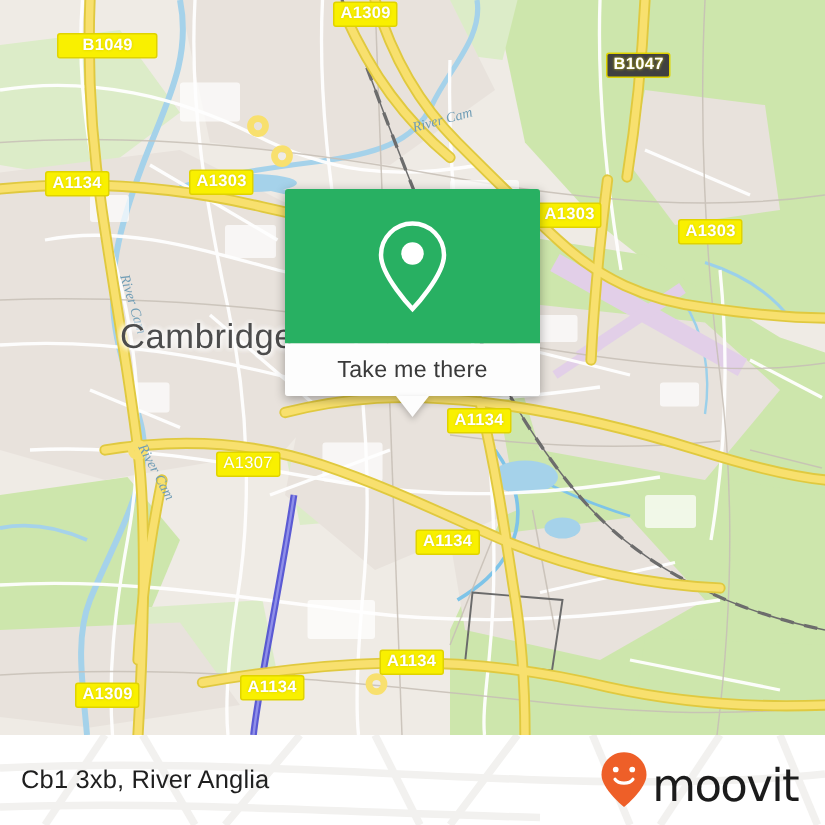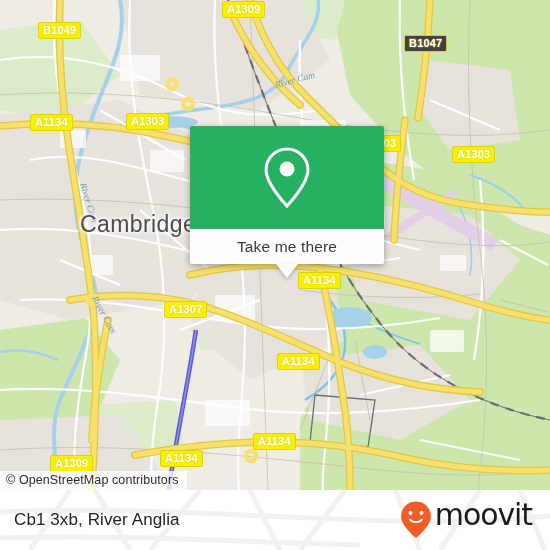--- a/index.html
+++ b/index.html
@@ -22,21 +22,21 @@
     position:absolute;left:0;bottom:0;
     background:rgba(255,255,255,0.78);
     font-size:12.5px;color:#2b2b2b;
     padding:2px 8px 3px 6px;
     letter-spacing:.1px;
     white-space:nowrap;
   }
 
   
   .card{
-    position:absolute;left:190px;top:126px;width:194px;
+    position:absolute;left:190px;top:126px;width:170px;
     box-shadow:0 2px 7px rgba(0,0,0,.33);
     border-radius:2px;
   }
   .card-top{
     height:103px;border-radius:2px 2px 0 0;
     display:flex;align-items:center;justify-content:center;
   }
   .card-bottom{
     background:#fdfdfd;height:35px;border-radius:0 0 2px 2px;
     display:flex;align-items:center;justify-content:center;
@@ -58,21 +58,21 @@
     position:absolute;left:0;top:490px;width:550px;height:60px;
     background:#ffffff;overflow:hidden;
   }
   .footer-watermark{position:absolute;left:0;top:0;width:550px;height:60px;opacity:1;}
   .footer-inner{
     position:relative;width:550px;height:60px;
     display:flex;align-items:center;justify-content:space-between;
     padding:0 18px 0 14px;box-sizing:border-box;
   }
   .place-title{font-size:17px;color:#1f1f1f;letter-spacing:.1px;}
-  .brand{display:flex;align-items:flex-start;gap:2px;}
+  .brand{display:flex;align-items:flex-end;gap:2px;}
   .brand-word{
     font-size:30px;color:#1b1b1b;letter-spacing:-1.1px;
     font-weight:400;line-height:1;
     font-family:"DejaVu Sans", sans-serif;
   }
 </style>
 </head>
 <body>
 
 <div id="root">
@@ -230,42 +230,39 @@
 
       <g fill="#6f9cb5" font-size="9.5" font-family="Liberation Serif, serif" font-style="italic">
         <text transform="translate(80,184) rotate(73)">River Cam</text>
         <text transform="translate(92,298) rotate(62)">River Cam</text>
         <text transform="translate(276,88) rotate(-15)">River Cam</text>
       </g>
     </svg>
 
     <div id="shield-layer">
         <div style="position: absolute; left: 222px; top: 1px; background: rgb(249, 240, 0); border: 1.4px solid rgb(224, 211, 0); border-radius: 2px; padding: 1px 4px 2px; font-size: 11px; font-weight: bold; color: rgb(255, 255, 255); line-height: 12px; letter-spacing: 0.2px; white-space: nowrap; text-shadow: rgb(216, 204, 0) 0px 0px 2px;"><span>A1309</span></div>
-        <div style="position: absolute; left: 38px; top: 22px; background: rgb(249, 240, 0); border: 1.4px solid rgb(224, 211, 0); border-radius: 2px; padding: 1px 4px 2px; font-size: 11px; font-weight: bold; color: rgb(255, 255, 255); line-height: 12px; letter-spacing: 0.2px; white-space: nowrap; text-shadow: rgb(216, 204, 0) 0px 0px 2px;"><span>B1049</span></div>
+        <div style="position: absolute; left: 38px; top: 22px; background: rgb(249, 240, 0); border: 1.4px solid rgb(224, 211, 0); border-radius: 2px; padding: 1px 16px 2px; font-size: 11px; font-weight: bold; color: rgb(255, 255, 255); line-height: 12px; letter-spacing: 0.2px; white-space: nowrap; text-shadow: rgb(216, 204, 0) 0px 0px 2px;"><span>B1049</span></div>
         <div style="position: absolute; left: 404px; top: 35px; background: #404040; border: 1.4px solid rgb(224, 211, 0); border-radius: 2px; padding: 1px 4px 2px; font-size: 11px; font-weight: bold; color: rgb(255, 255, 255); line-height: 12px; letter-spacing: 0.2px; white-space: nowrap; text-shadow: rgb(216, 204, 0) 0px 0px 2px;"><span>B1047</span></div>
         <div style="position: absolute; left: 30px; top: 114px; background: rgb(249, 240, 0); border: 1.4px solid rgb(224, 211, 0); border-radius: 2px; padding: 1px 4px 2px; font-size: 11px; font-weight: bold; color: rgb(255, 255, 255); line-height: 12px; letter-spacing: 0.2px; white-space: nowrap; text-shadow: rgb(216, 204, 0) 0px 0px 2px;"><span>A1134</span></div>
         <div style="position: absolute; left: 126px; top: 113px; background: rgb(249, 240, 0); border: 1.4px solid rgb(224, 211, 0); border-radius: 2px; padding: 1px 4px 2px; font-size: 11px; font-weight: bold; color: rgb(255, 255, 255); line-height: 12px; letter-spacing: 0.2px; white-space: nowrap; text-shadow: rgb(216, 204, 0) 0px 0px 2px;"><span>A1303</span></div>
         <div style="position: absolute; left: 358px; top: 135px; background: rgb(249, 240, 0); border: 1.4px solid rgb(224, 211, 0); border-radius: 2px; padding: 1px 4px 2px; font-size: 11px; font-weight: bold; color: rgb(255, 255, 255); line-height: 12px; letter-spacing: 0.2px; white-space: nowrap; text-shadow: rgb(216, 204, 0) 0px 0px 2px;"><span>A1303</span></div>
         <div style="position: absolute; left: 452px; top: 146px; background: rgb(249, 240, 0); border: 1.4px solid rgb(224, 211, 0); border-radius: 2px; padding: 1px 4px 2px; font-size: 11px; font-weight: bold; color: rgb(255, 255, 255); line-height: 12px; letter-spacing: 0.2px; white-space: nowrap; text-shadow: rgb(216, 204, 0) 0px 0px 2px;"><span>A1303</span></div>
         <div style="position: absolute; left: 298px; top: 272px; background: rgb(249, 240, 0); border: 1.4px solid rgb(224, 211, 0); border-radius: 2px; padding: 1px 4px 2px; font-size: 11px; font-weight: bold; color: rgb(255, 255, 255); line-height: 12px; letter-spacing: 0.2px; white-space: nowrap; text-shadow: rgb(216, 204, 0) 0px 0px 2px;"><span>A1134</span></div>
-        <div style="position: absolute; left: 164px; top: 301px; background: rgb(249, 240, 0); border: 1.4px solid rgb(224, 211, 0); border-radius: 2px; padding: 1px 4px 2px; font-size: 11px; font-weight: bold; color: rgb(255, 255, 255); line-height: 12px; letter-spacing: 0.2px; white-space: nowrap; text-shadow: rgb(216, 204, 0) 0px 0px 2px;"><span>A1307</span></div>
+        <div style="position: absolute; left: 144px; top: 301px; background: rgb(249, 240, 0); border: 1.4px solid rgb(224, 211, 0); border-radius: 2px; padding: 1px 4px 2px; font-size: 11px; font-weight: normal; color: rgb(255, 255, 255); line-height: 12px; letter-spacing: 0.2px; white-space: nowrap; text-shadow: rgb(216, 204, 0) 0px 0px 2px;"><span>A1307</span></div>
         <div style="position: absolute; left: 277px; top: 353px; background: rgb(249, 240, 0); border: 1.4px solid rgb(224, 211, 0); border-radius: 2px; padding: 1px 4px 2px; font-size: 11px; font-weight: bold; color: rgb(255, 255, 255); line-height: 12px; letter-spacing: 0.2px; white-space: nowrap; text-shadow: rgb(216, 204, 0) 0px 0px 2px;"><span>A1134</span></div>
         <div style="position: absolute; left: 50px; top: 455px; background: rgb(249, 240, 0); border: 1.4px solid rgb(224, 211, 0); border-radius: 2px; padding: 1px 4px 2px; font-size: 11px; font-weight: bold; color: rgb(255, 255, 255); line-height: 12px; letter-spacing: 0.2px; white-space: nowrap; text-shadow: rgb(216, 204, 0) 0px 0px 2px;"><span>A1309</span></div>
         <div style="position: absolute; left: 160px; top: 450px; background: rgb(249, 240, 0); border: 1.4px solid rgb(224, 211, 0); border-radius: 2px; padding: 1px 4px 2px; font-size: 11px; font-weight: bold; color: rgb(255, 255, 255); line-height: 12px; letter-spacing: 0.2px; white-space: nowrap; text-shadow: rgb(216, 204, 0) 0px 0px 2px;"><span>A1134</span></div>
         <div style="position: absolute; left: 253px; top: 433px; background: rgb(249, 240, 0); border: 1.4px solid rgb(224, 211, 0); border-radius: 2px; padding: 1px 4px 2px; font-size: 11px; font-weight: bold; color: rgb(255, 255, 255); line-height: 12px; letter-spacing: 0.2px; white-space: nowrap; text-shadow: rgb(216, 204, 0) 0px 0px 2px;"><span>A1134</span></div>
       </div>
 
     <div style="position:absolute;left:80px;top:211px;font-size:23px;color:#4c4c4c;letter-spacing:.4px;
                 text-shadow:0 0 4px #fff,0 0 4px #fff,0 0 4px #fff;">
       <span>Cambridge</span>
     </div>
 
-    <div class="attrib">
-      <span>© OpenStreetMap contributors</span>
-    </div>
   </div>
 
   <div class="card">
     <div class="card-top" style="background:#28b062;">
       <svg width="56" height="68" viewBox="0 0 56 68">
         <path d="M28 5 C16.4 5 7 14.4 7 26 C7 40 28 62 28 62 C28 62 49 40 49 26 C49 14.4 39.6 5 28 5 Z" fill="none" stroke="#ffffff" stroke-width="3"></path>
         <circle cx="28" cy="25" r="7.5" fill="#ffffff"></circle>
       </svg>
     </div>
     <div class="card-bottom">

